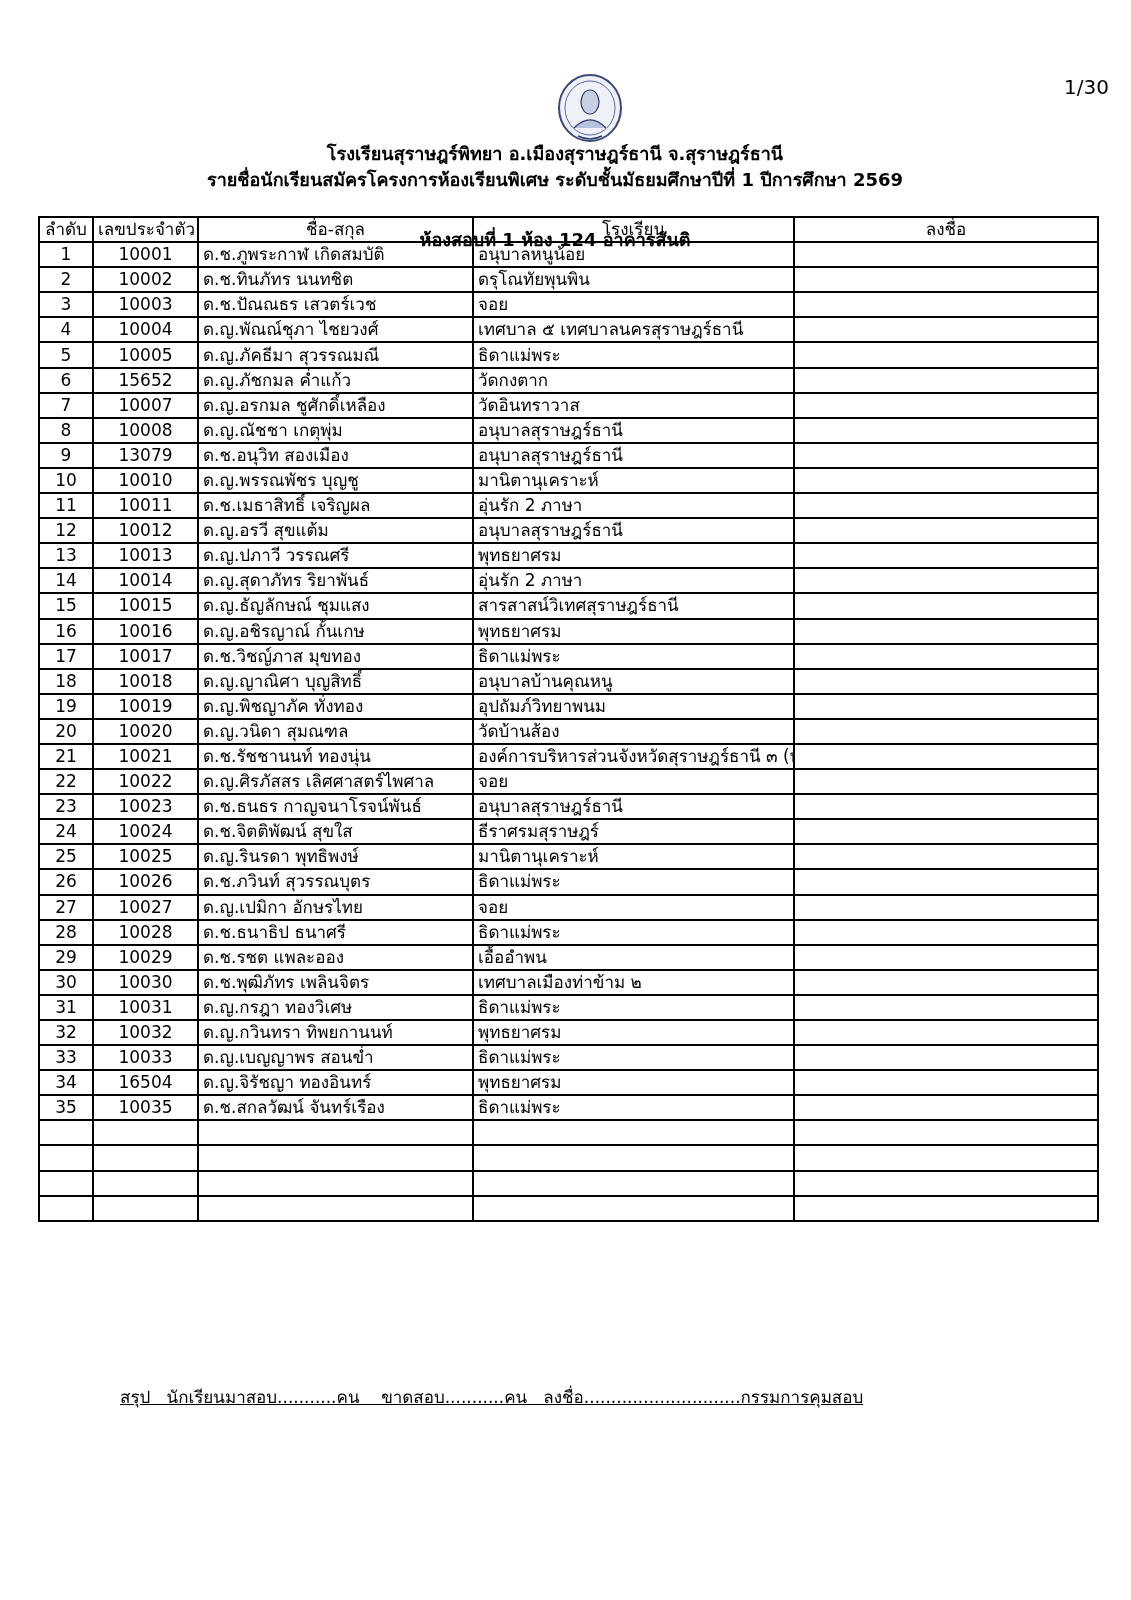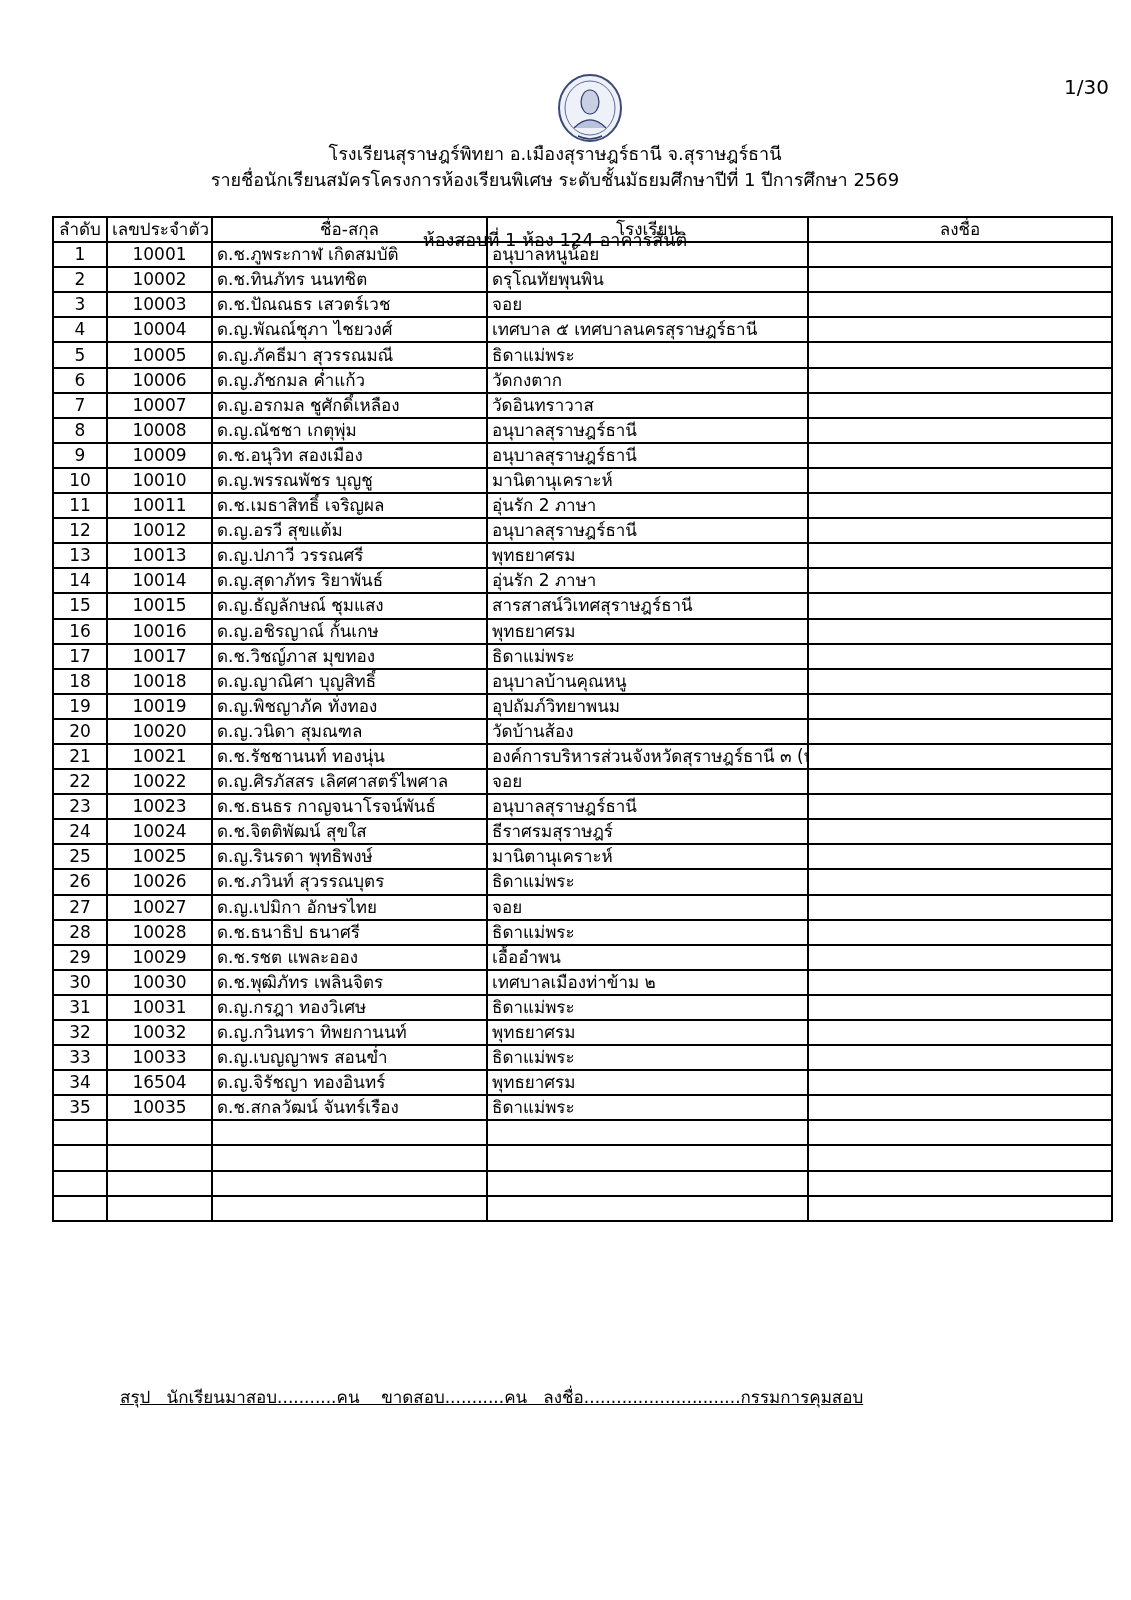--- a/index.html
+++ b/index.html
@@ -1,24 +1,24 @@
 <!DOCTYPE html>
 <html><head>
 <meta charset="utf-8">
 <style>
   html, body { margin: 0; padding: 0; background: #ffffff; }
   body { width: 1131px; height: 1600px; position: relative; overflow: hidden;
          font-family: "DejaVu Sans", "Liberation Sans", sans-serif; color: #000; }
   .page-number { position: absolute; right: 22px; top: 75px; font-size: 20px; }
   .logo { position: absolute; left: 556px; top: 72px; width: 68px; height: 74px; }
-  .title { position: absolute; left: 0; width: 1110px; text-align: center; font-weight: normal; font-size: 18px; line-height: 24px; }
+  .title { position: absolute; left: 0; width: 1110px; text-align: center; font-weight: bold; font-size: 18px; line-height: 24px; }
   .t1 { top: 142px; }
   .t2 { top: 168px; }
   .t3 { top: 193px; margin-top: 35px; }
-  table.roster { position: absolute; left: 52px; top: 216px; width: 1059px; border-collapse: collapse; table-layout: fixed; }
+  table.roster { position: absolute; left: 38px; top: 216px; width: 1059px; border-collapse: collapse; table-layout: fixed; }
   table.roster th, table.roster td { border: 2px solid #000; height: 23.1px; padding: 0 4px; font-size: 17px; line-height: 23px; white-space: nowrap; overflow: hidden; font-weight: normal; }
   table.roster th { text-align: center; }
   td.c { text-align: center; }
   td.small { font-size: 11.5px; }
   col.c1 { width: 54px; } col.c2 { width: 105px; } col.c3 { width: 275px; } col.c4 { width: 321px; } col.c5 { width: 304px; }
   .summary { position: absolute; left: 120px; top: 1383px; font-size: 17px; white-space: pre; text-decoration: underline; }
 </style>
 </head>
 <body>
 
@@ -84,42 +84,42 @@
       </tr>
       <tr>
         <td class="c">5</td>
         <td class="c">10005</td>
         <td>ด.ญ.ภัคธีมา สุวรรณมณี</td>
         <td>ธิดาแม่พระ</td>
         <td></td>
       </tr>
       <tr>
         <td class="c">6</td>
-        <td class="c">10006</td>
+        <td class="c">15652</td>
         <td>ด.ญ.ภัชกมล ค่ำแก้ว</td>
         <td>วัดกงตาก</td>
         <td></td>
       </tr>
       <tr>
         <td class="c">7</td>
         <td class="c">10007</td>
         <td>ด.ญ.อรกมล ชูศักดิ์เหลือง</td>
         <td>วัดอินทราวาส</td>
         <td></td>
       </tr>
       <tr>
         <td class="c">8</td>
         <td class="c">10008</td>
         <td>ด.ญ.ณัชชา เกตุพุ่ม</td>
         <td>อนุบาลสุราษฎร์ธานี</td>
         <td></td>
       </tr>
       <tr>
         <td class="c">9</td>
-        <td class="c">10009</td>
+        <td class="c">13079</td>
         <td>ด.ช.อนุวิท สองเมือง</td>
         <td>อนุบาลสุราษฎร์ธานี</td>
         <td></td>
       </tr>
       <tr>
         <td class="c">10</td>
         <td class="c">10010</td>
         <td>ด.ญ.พรรณพัชร บุญชู</td>
         <td>มานิตานุเคราะห์</td>
         <td></td>

